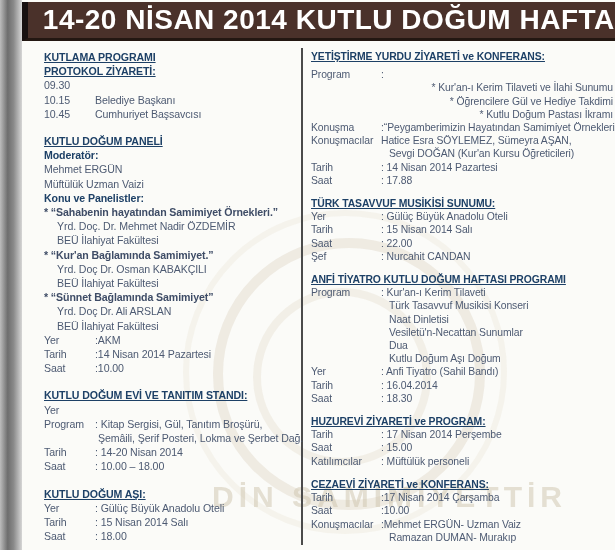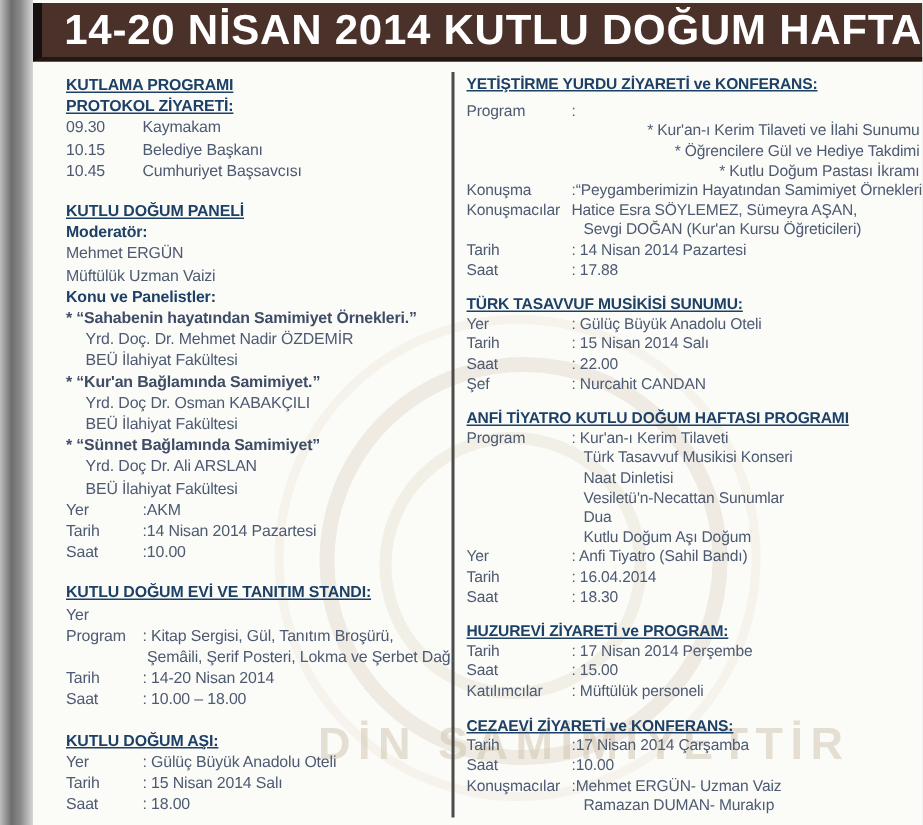--- a/index.html
+++ b/index.html
@@ -55,21 +55,20 @@
   <div class="wm-text">DİN SAMİMİYETTİR</div>
 
   <div class="divider"></div>
 
   <div class="col col-left">
       <div class="section">
         <div class="sec-title">KUTLAMA PROGRAMI</div>
         <div class="sec-title">PROTOKOL ZİYARETİ:</div>
         <div class="row">
           <span class="lab">09.30</span>
-          <span class="val">Kaymakam</span>
         </div>
         <div class="row">
           <span class="lab">10.15</span>
           <span class="val">Belediye Başkanı</span>
         </div>
         <div class="row">
           <span class="lab">10.45</span>
           <span class="val">Cumhuriyet Başsavcısı</span>
         </div>
       </div>

